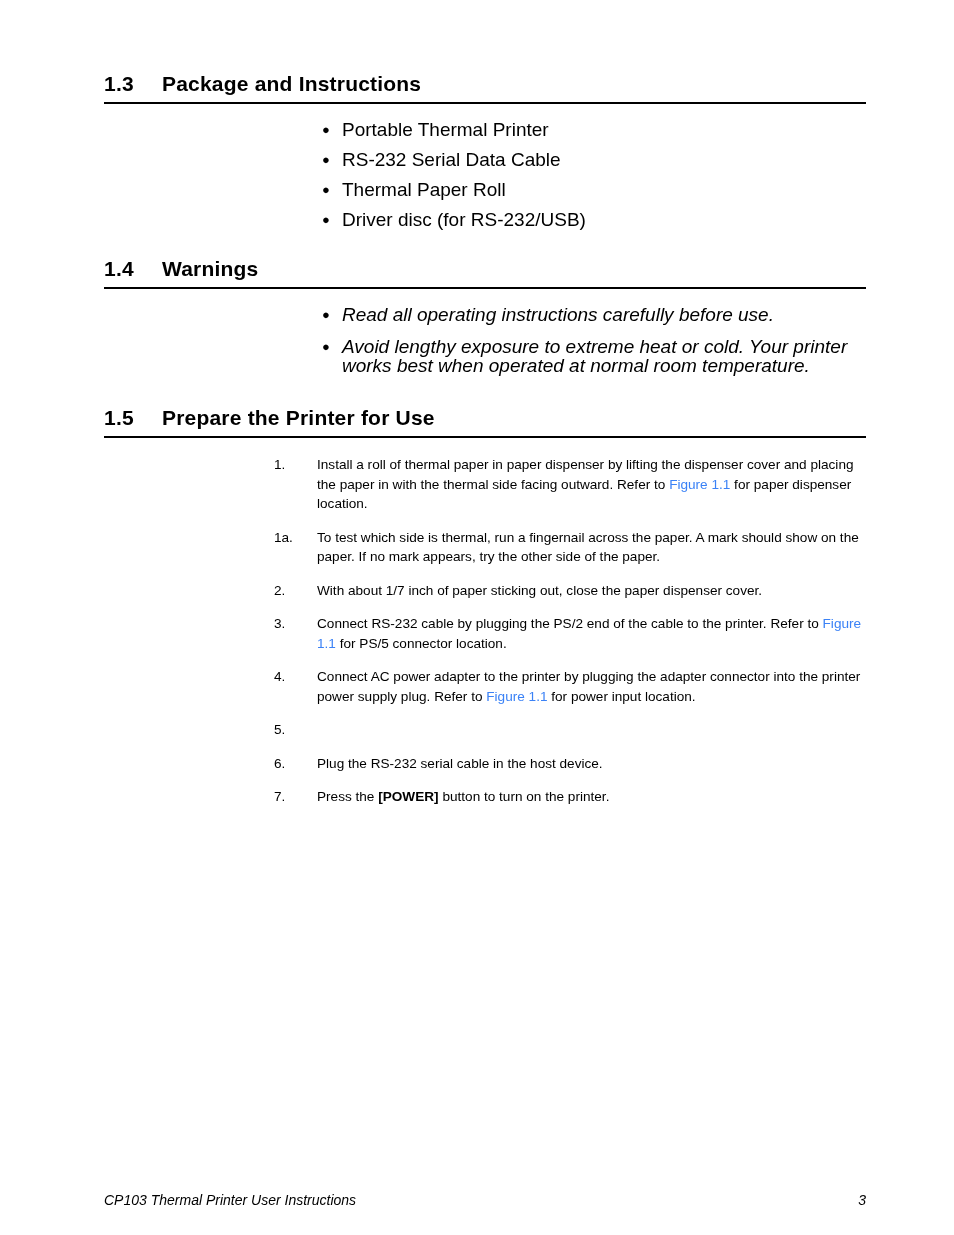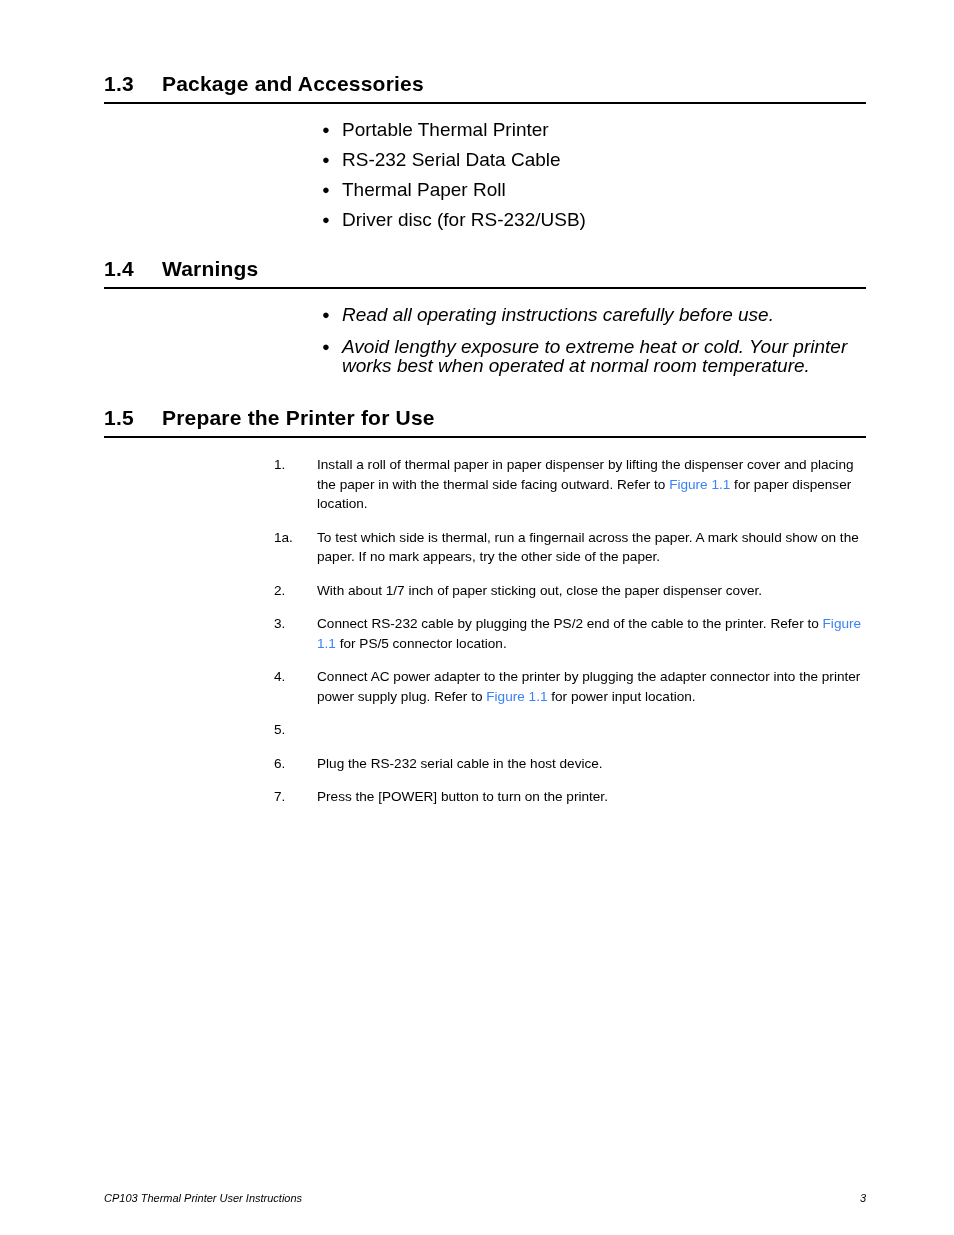--- a/index.html
+++ b/index.html
@@ -107,44 +107,44 @@
   .step-text {
     flex: 1 1 auto;
     font-size: 13.6px;
     line-height: 19.5px;
     max-width: 549px;
   }
   .lnk {
     color: #3b82f6;
     text-decoration: none;
   }
-  .bld { font-weight: normal; }
+  .bld { font-weight: bold; }
 
   
   .footer {
     position: absolute;
     left: 95px;
     top: 1192px;
     width: 762px;
     display: flex;
     justify-content: space-between;
     align-items: baseline;
     font-style: italic;
-    font-size: 11px;
+    font-size: 14px;
   }
 </style>
 </head>
 <body>
 
 <div class="page">
 
   <div class="section" style="top:72px;">
     <div class="sec-head">
       <span class="sec-num">1.3</span>
-      <span class="sec-title">Package and Accessories</span>
+      <span class="sec-title">Package and Instructions</span>
     </div>
     <div class="rule"></div>
     <div class="bullets">
       <div class="bullet-row">
         <span class="bullet-gutter"></span>
         <span class="bullet-dot">●</span>
         <span class="bullet-text">Portable Thermal Printer</span>
       </div>
       <div class="bullet-row">
         <span class="bullet-gutter"></span>

